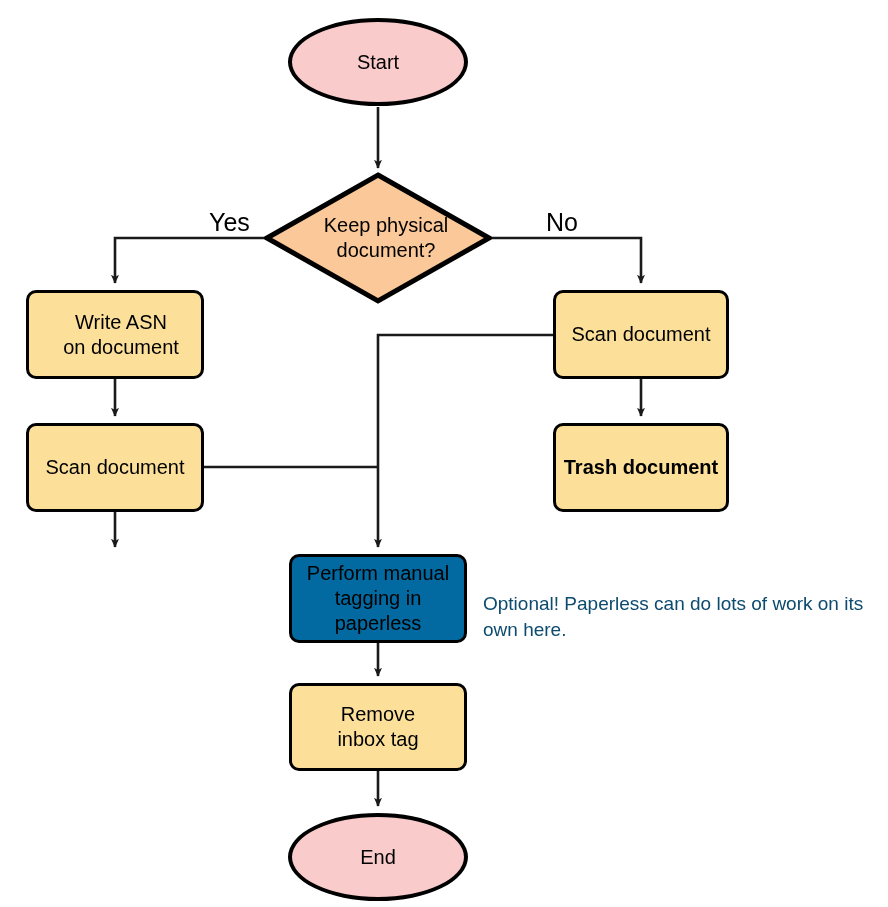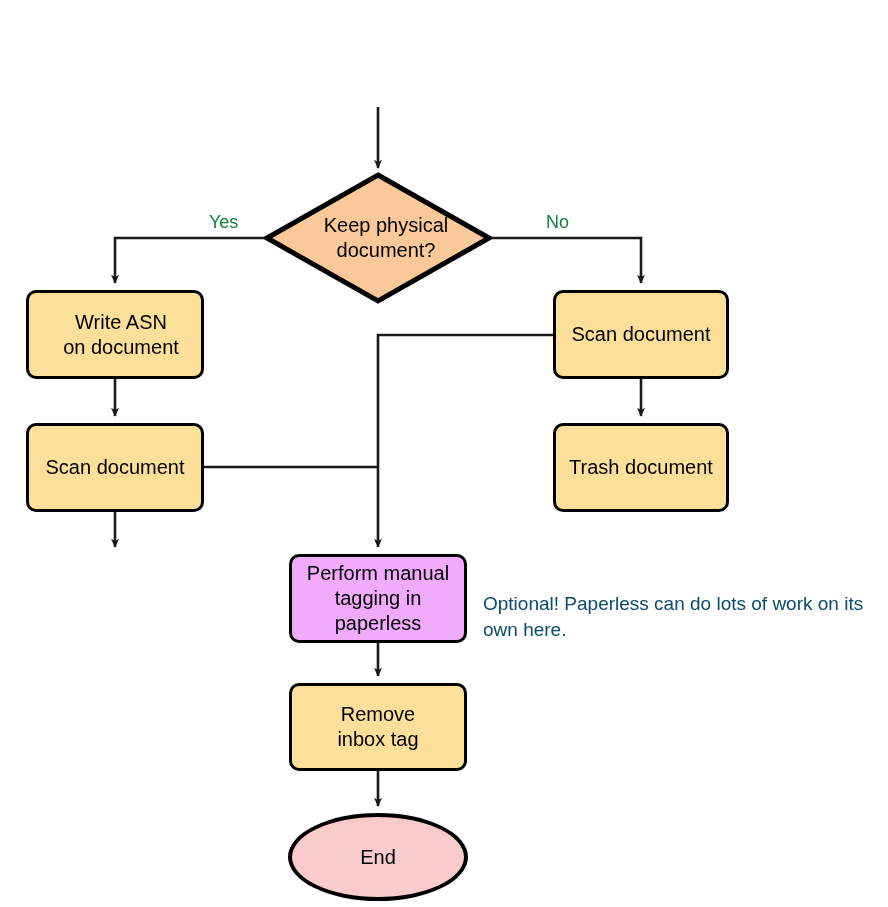--- a/index.html
+++ b/index.html
@@ -58,23 +58,23 @@
   .diamond-svg {
     position: absolute;
     left: 0;
     top: 0;
     width: 100%;
     height: 100%;
     z-index: 1;
   }
   .edge-label {
     position: absolute;
-    font-size: 18px;
+    font-size: 25px;
     line-height: 22px;
-    color: #15803d;
+    color: #000000;
     z-index: 3;
     white-space: nowrap;
   }
   .annotation {
     position: absolute;
     font-size: 19px;
     line-height: 26px;
     color: #0c4a6e;
     z-index: 3;
   }
@@ -107,20 +107,23 @@
       <path d="M553,335 L378,335 L378,547" marker-end="url(#arrowhead)"></path>
 
       <path d="M204,467 L378,467"></path>
 
       <path d="M378,643 L378,676" marker-end="url(#arrowhead)"></path>
 
       <path d="M378,771 L378,806" marker-end="url(#arrowhead)"></path>
     </g>
   </svg>
 
+  <div class="node node-terminator" style="left:288px; top:18px; width:180px; height:88px; background:#f9cbcb;">
+    <span>Start</span>
+  </div>
 
   <div class="node node-decision" style="left:264px; top:172px; width:228px; height:132px;">
     <svg class="diamond-svg" viewBox="0 0 228 132" preserveAspectRatio="none">
       <polygon points="114,3 225,66 114,129 3,66" fill="#fbc89a" stroke="#000000" stroke-width="5" stroke-linejoin="miter"></polygon>
     </svg>
     <span class="decision-label">Keep physical
 document?</span>
   </div>
 
   <div class="edge-label" style="left:209px; top:211px;">Yes</div>
@@ -133,25 +136,25 @@
 
   <div class="node node-process" style="left:26px; top:423px; width:178px; height:89px; background:#fce09a;">
     <span>Scan document</span>
   </div>
 
 
   <div class="node node-process" style="left:553px; top:290px; width:176px; height:89px; background:#fce09a;">
     <span>Scan document</span>
   </div>
 
-  <div class="node node-process" style="left:553px; top:423px; width:176px; height:89px; background:#fce09a;">
+  <div class="node node-process" style="left:553px; top:423px; width:176px; height:89px; background:#fce09a;font-weight:bold;">
     <span>Trash document</span>
   </div>
 
-  <div class="node node-process" style="left:289px; top:554px; width:178px; height:89px; background:#f0abfc;">
+  <div class="node node-process" style="left:289px; top:554px; width:178px; height:89px; background:#0369a1;">
     <span>Perform manual
 tagging in
 paperless</span>
   </div>
 
   <div class="node node-terminator" style="left:288px; top:813px; width:180px; height:88px; background:#f9cbcb;">
     <span>End</span>
   </div>
 
   <div class="node node-process" style="left:289px; top:683px; width:178px; height:88px; background:#fce09a;">

